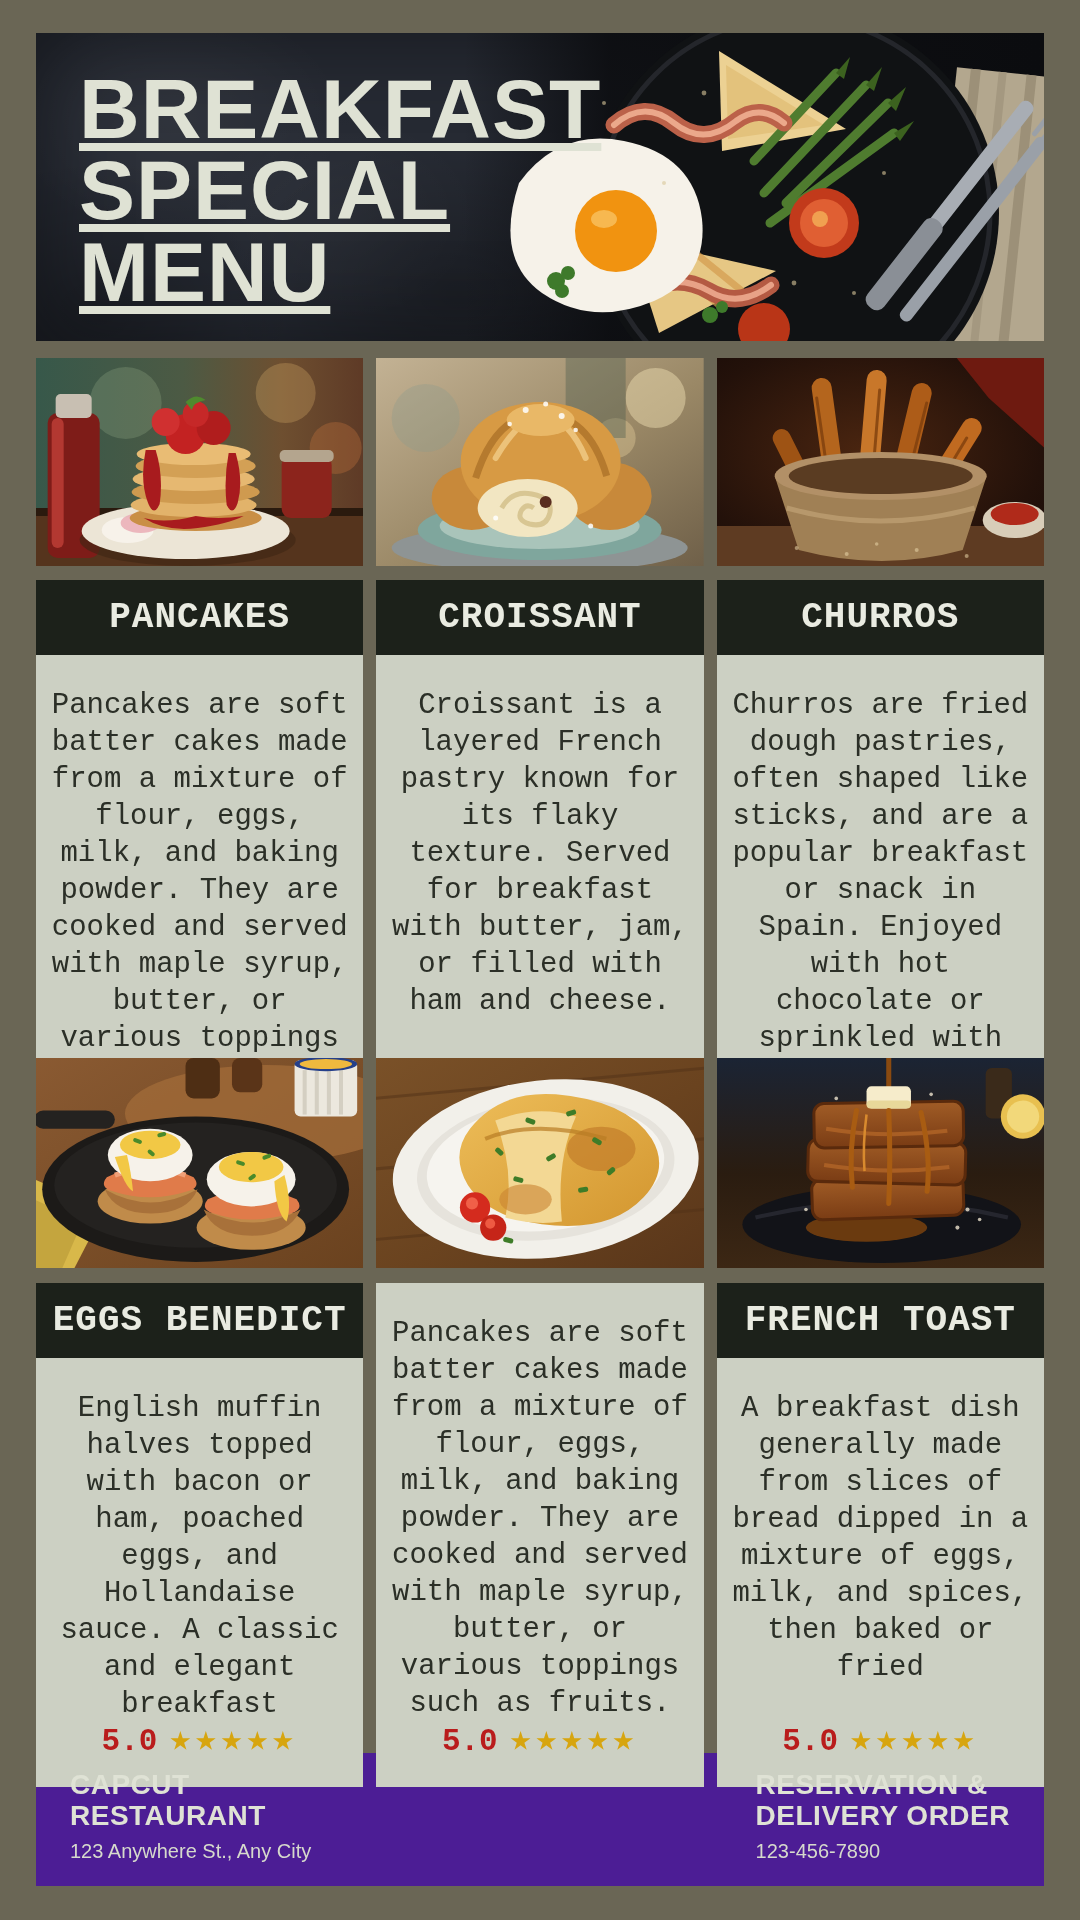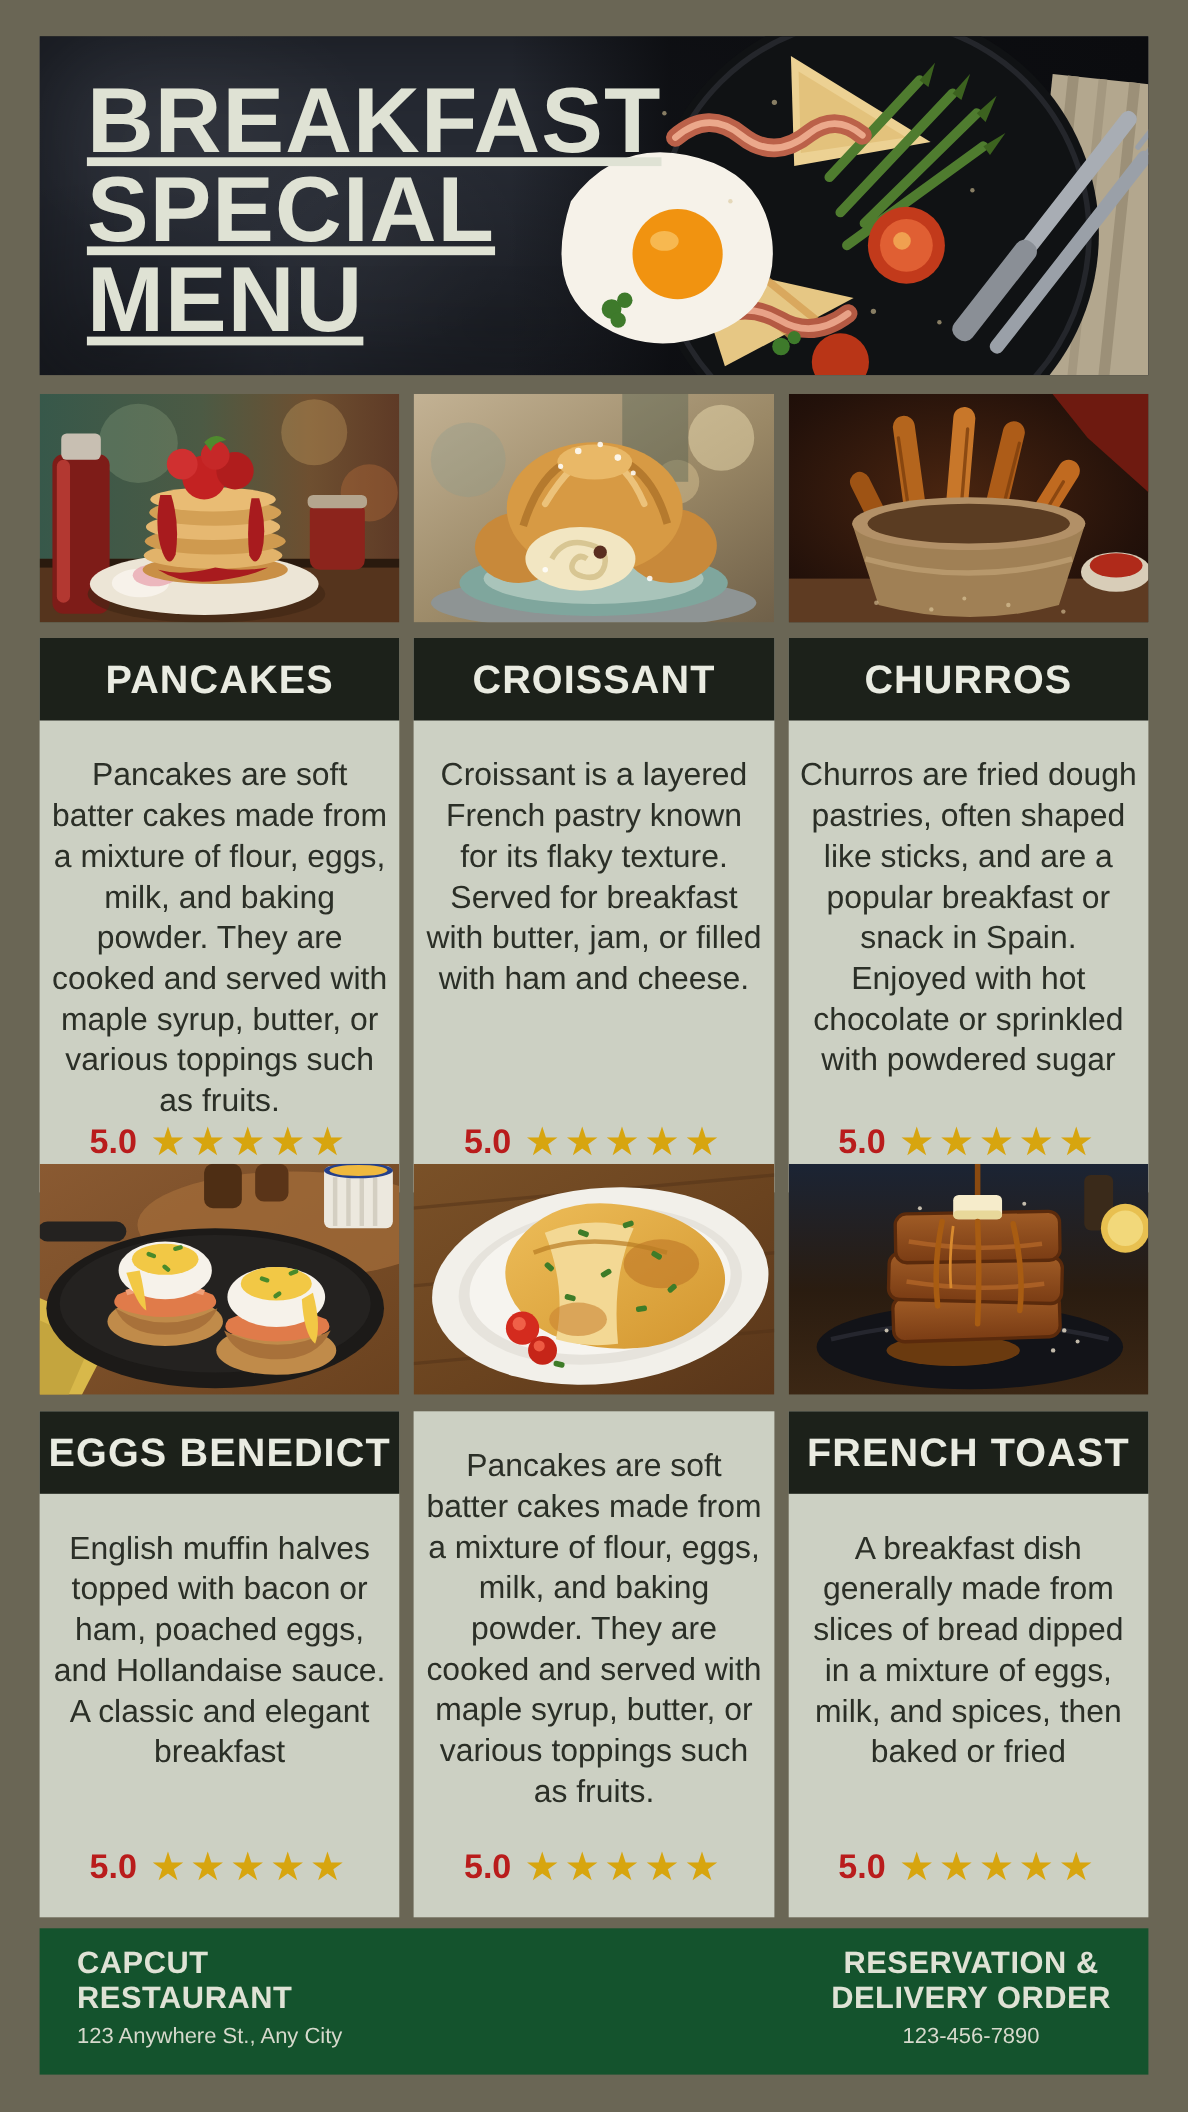--- a/index.html
+++ b/index.html
@@ -14,43 +14,43 @@
       radial-gradient(320px 220px at 42% 85%, rgba(0,0,0,.30), transparent 72%),
       radial-gradient(200px 150px at 30% 60%, rgba(255,255,255,.035), transparent 70%),
       radial-gradient(260px 200px at 6% 90%, rgba(0,0,0,.28), transparent 75%);
     box-shadow:inset 0 0 90px rgba(0,0,0,.45);}
   .hero-text{position:absolute;left:43px;top:36px;z-index:2;}
   .hero-title{margin:0;color:#DFE2D4;font-weight:bold;font-size:84px;line-height:.97;
     letter-spacing:1px;font-family:"Liberation Sans",sans-serif;text-decoration:underline;}
   .hero-photo{position:absolute;right:0;top:0;width:580px;height:308px;z-index:1;}
 
   
-  .row{display:grid;grid-template-columns:repeat(3,1fr);gap:13px;}
+  .row{display:grid;grid-template-columns:repeat(3,1fr);gap:13px;font-family:Liberation Mono, monospace;}
   .row.photos1{height:208px;margin-bottom:14px;}
   .row.cards1{height:460px;margin-bottom:18px;}
   .row.photos2{height:210px;margin-bottom:15px;}
   .row.cards2{height:460px;margin-bottom:10px;}
   figure.photo{margin:0;overflow:hidden;height:100%;}
   figure.photo svg{display:block;width:100%;height:100%;}
 
   
   .card{display:flex;flex-direction:column;background:#CCD0C3;height:100%;}
   .card-title-bar{height:75px;background:#1C211A;display:flex;align-items:center;justify-content:center;flex:0 0 auto;}
   .card-title{color:#E9EBE1;font-size:36px;font-weight:bold;letter-spacing:1px;}
   .card-desc{margin:0;padding:32px 10px 0 10px;text-align:center;color:#2B2F27;
     font-size:29px;line-height:37px;}
   .rating{margin-top:auto;padding-bottom:28px;display:flex;align-items:center;justify-content:center;gap:12px;}
   .rating-score{color:#b91c1c;font-size:31px;font-weight:bold;}
   .rating-stars{color:#D7A50F;font-size:36px;letter-spacing:4px;line-height:1;}
 
   
-  .footer{height:133px;background:#14532d;display:flex;align-items:center;justify-content:space-between;
+  .footer{height:133px;background:#4c1d95;display:flex;align-items:center;justify-content:space-between;
     padding:0 34px;box-sizing:border-box;}
   .footer-left{text-align:left;}
-  .footer-right{text-align:center;}
+  .footer-right{text-align:left;}
   .footer .bold-line{color:#DFE2D5;font-weight:bold;font-size:28px;line-height:31px;letter-spacing:.5px;}
   .footer .reg-line{color:#D6D9CC;font-size:20px;line-height:40px;}
 </style>
 </head>
 <body>
 
 <div class="page">
 
   <header class="hero">
     <div class="hero-text">

